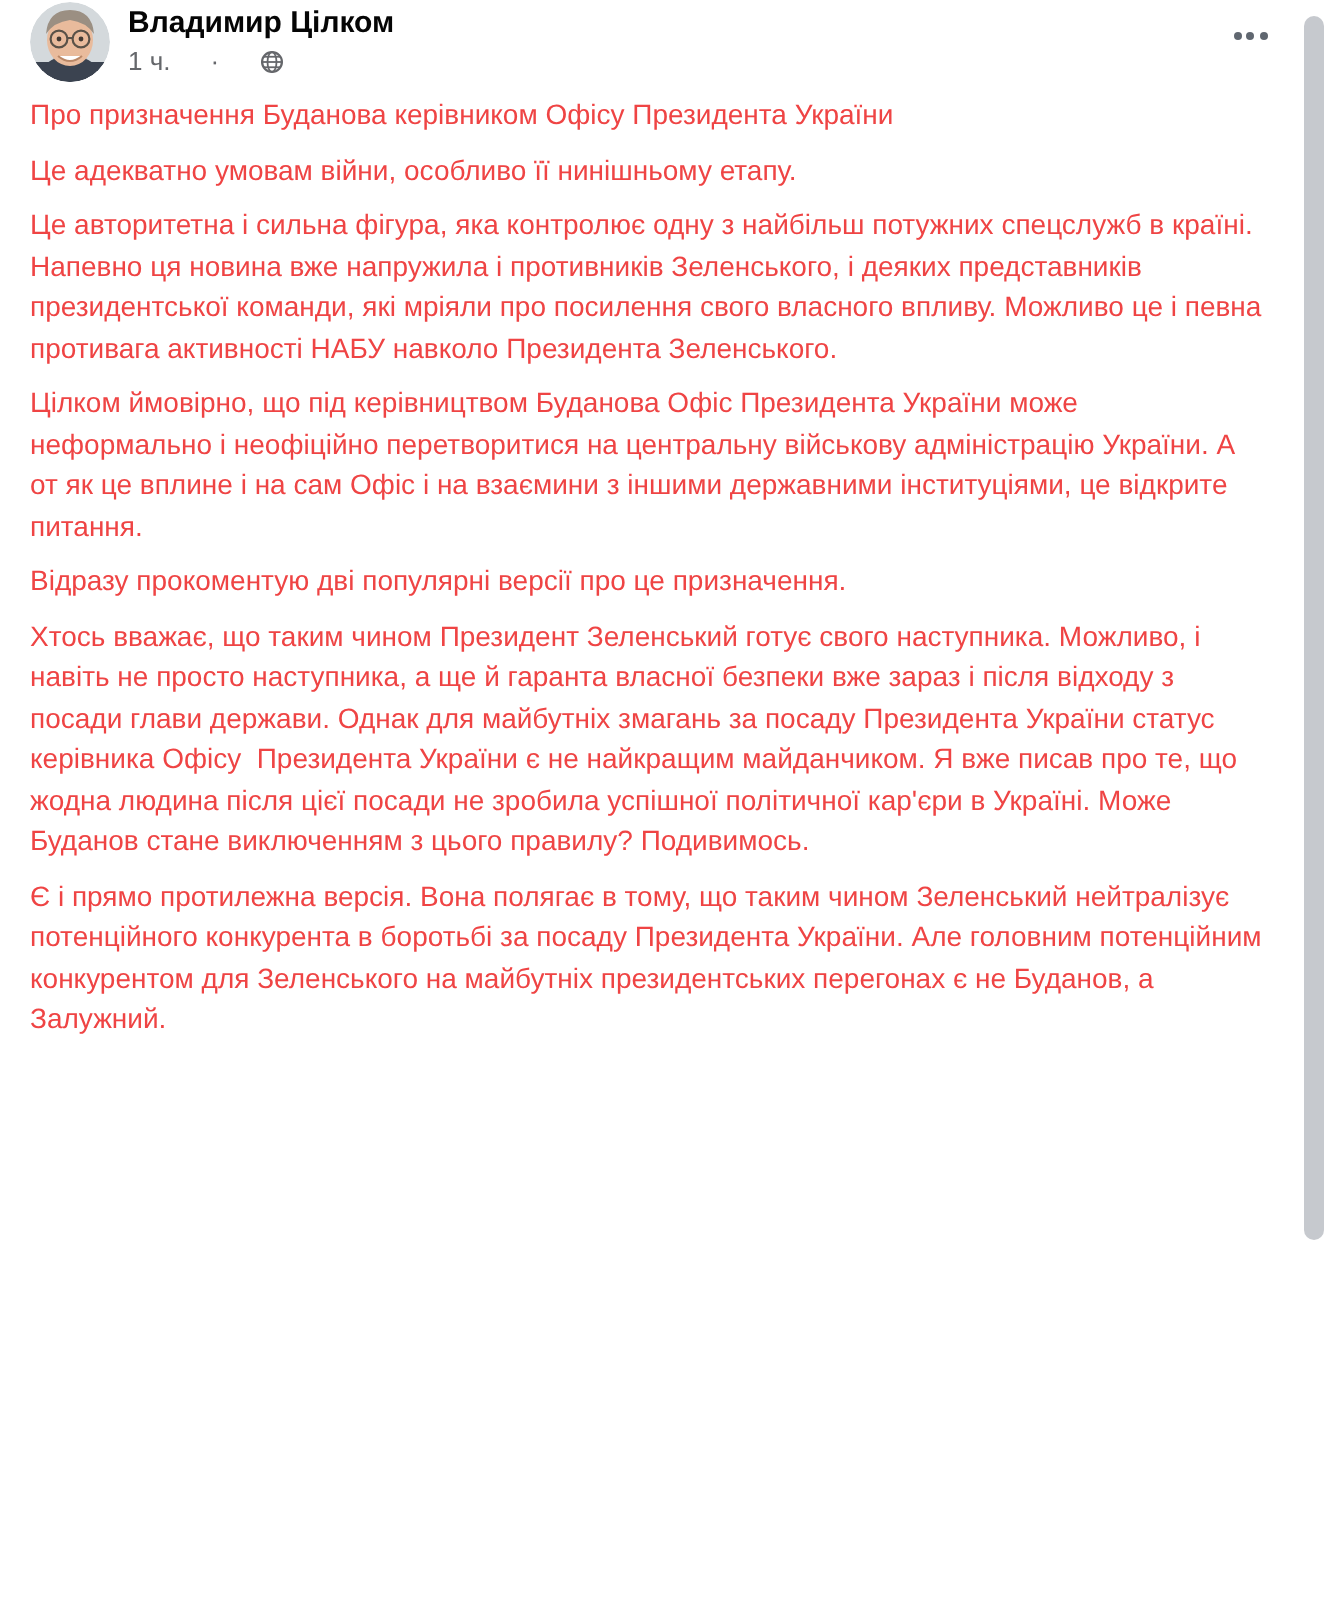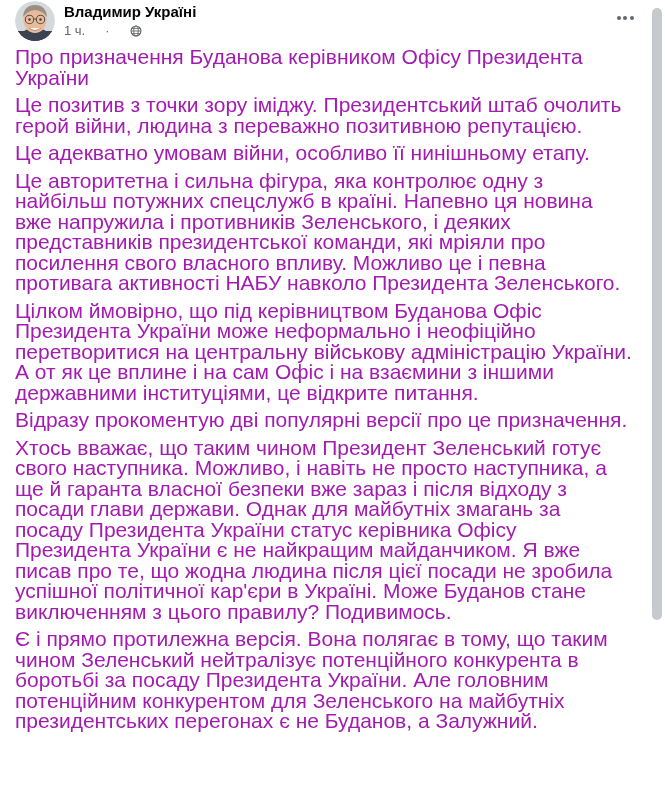--- a/index.html
+++ b/index.html
@@ -71,23 +71,23 @@
     border-radius: 50%;
     background: #606770;
     display: block;
   }
   
   .post-body {
     padding: 2px 33px 0 15px;
   }
   .post-body p {
     margin: 0 0 7px 0;
-    font-size: 21px;
+    font-size: 14px;
     line-height: 20.5px;
-    color: #a21caf;
+    color: #ef4444;
     white-space: pre-wrap;
   }
   
   .scrollbar-track {
     position: absolute;
     top: 0;
     right: 0;
     width: 16px;
     height: 800px;
     background: transparent;
@@ -127,21 +127,21 @@
           <circle cx="25.5" cy="18.5" r="4.2" fill="none" stroke="#5a5248" stroke-width="1.1"></circle>
           <line x1="18.7" y1="18" x2="21.3" y2="18" stroke="#5a5248" stroke-width="1.1"></line>
           <circle cx="14.5" cy="18.5" r="1.2" fill="#433a33"></circle>
           <circle cx="25.5" cy="18.5" r="1.2" fill="#433a33"></circle>
           <path d="M14 27 Q20 32 26 27" fill="#fff" stroke="#b98868" stroke-width="1"></path>
         </g>
       </svg>
     </div>
 
     <div class="header-text">
-      <div class="author-name">Владимир Україні</div>
+      <div class="author-name">Владимир Цілком</div>
       <div class="meta-row">
         <span>1 ч.</span>
         <span class="meta-sep">·</span>
         <span class="globe-icon">
           <svg viewBox="0 0 16 16">
             <circle cx="8" cy="8" r="6.6" fill="none" stroke="#65676B" stroke-width="1.5"></circle>
             <ellipse cx="8" cy="8" rx="3" ry="6.6" fill="none" stroke="#65676B" stroke-width="1.2"></ellipse>
             <line x1="1.6" y1="8" x2="14.4" y2="8" stroke="#65676B" stroke-width="1.2"></line>
             <line x1="2.6" y1="4.5" x2="13.4" y2="4.5" stroke="#65676B" stroke-width="1.2"></line>
             <line x1="2.6" y1="11.5" x2="13.4" y2="11.5" stroke="#65676B" stroke-width="1.2"></line>
@@ -152,21 +152,20 @@
 
     <button class="menu-button" aria-label="menu">
       <i></i>
         <i></i>
         <i></i>
     </button>
   </div>
 
   <div class="post-body">
     <p>Про призначення Буданова керівником Офісу Президента України</p>
-    <p>Це позитив з точки зору іміджу. Президентський штаб очолить герой війни, людина з переважно позитивною репутацією.</p>
     <p>Це адекватно умовам війни, особливо її нинішньому етапу.</p>
     <p>Це авторитетна і сильна фігура, яка контролює одну з найбільш потужних спецслужб в країні. Напевно ця новина вже напружила і противників Зеленського, і деяких представників президентської команди, які мріяли про посилення свого власного впливу. Можливо це і певна противага активності НАБУ навколо Президента Зеленського.</p>
     <p>Цілком ймовірно, що під керівництвом Буданова Офіс Президента України може неформально і неофіційно перетворитися на центральну військову адміністрацію України. А от як це вплине і на сам Офіс і на взаємини з іншими державними інституціями, це відкрите питання.</p>
     <p>Відразу прокоментую дві популярні версії про це призначення.</p>
     <p>Хтось вважає, що таким чином Президент Зеленський готує свого наступника. Можливо, і навіть не просто наступника, а ще й гаранта власної безпеки вже зараз і після відходу з посади глави держави. Однак для майбутніх змагань за посаду Президента України статус керівника Офісу  Президента України є не найкращим майданчиком. Я вже писав про те, що жодна людина після цієї посади не зробила успішної політичної кар'єри в Україні. Може Буданов стане виключенням з цього правилу? Подивимось.</p>
     <p>Є і прямо протилежна версія. Вона полягає в тому, що таким чином Зеленський нейтралізує потенційного конкурента в боротьбі за посаду Президента України. Але головним потенційним конкурентом для Зеленського на майбутніх президентських перегонах є не Буданов, а Залужний.</p>
 
   </div>
 
   <div class="scrollbar-track">

